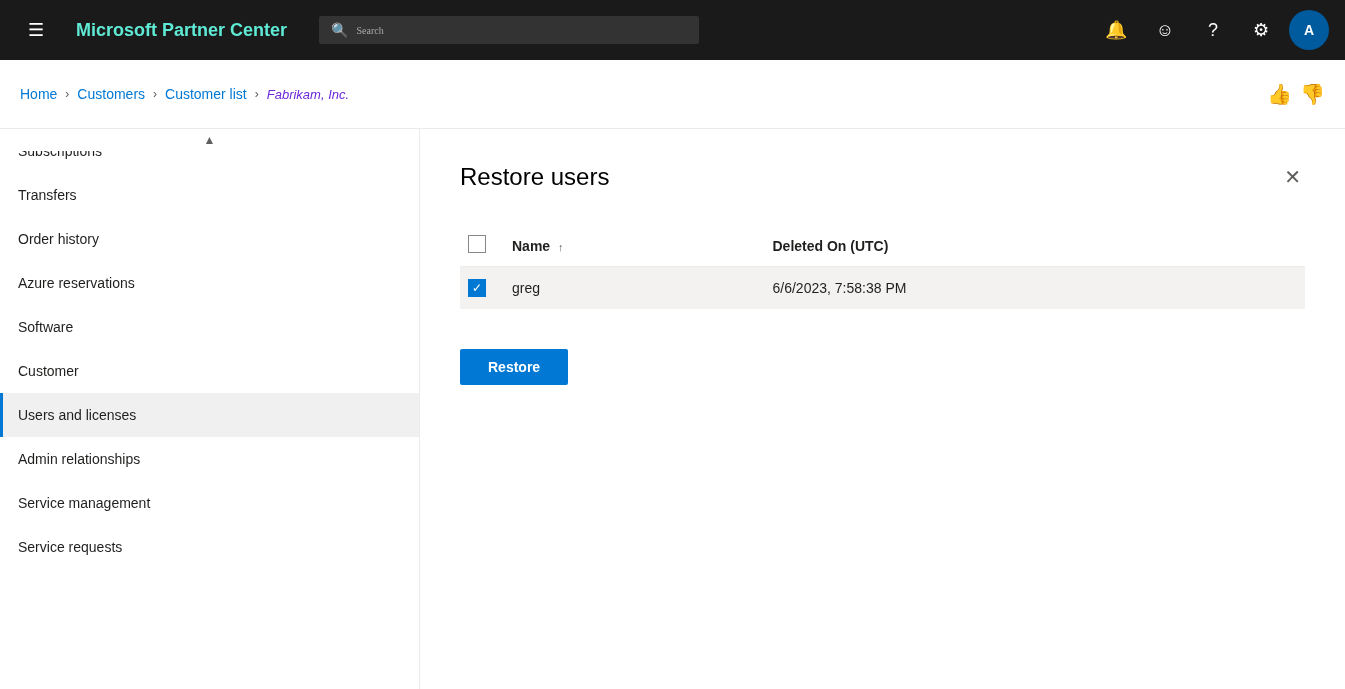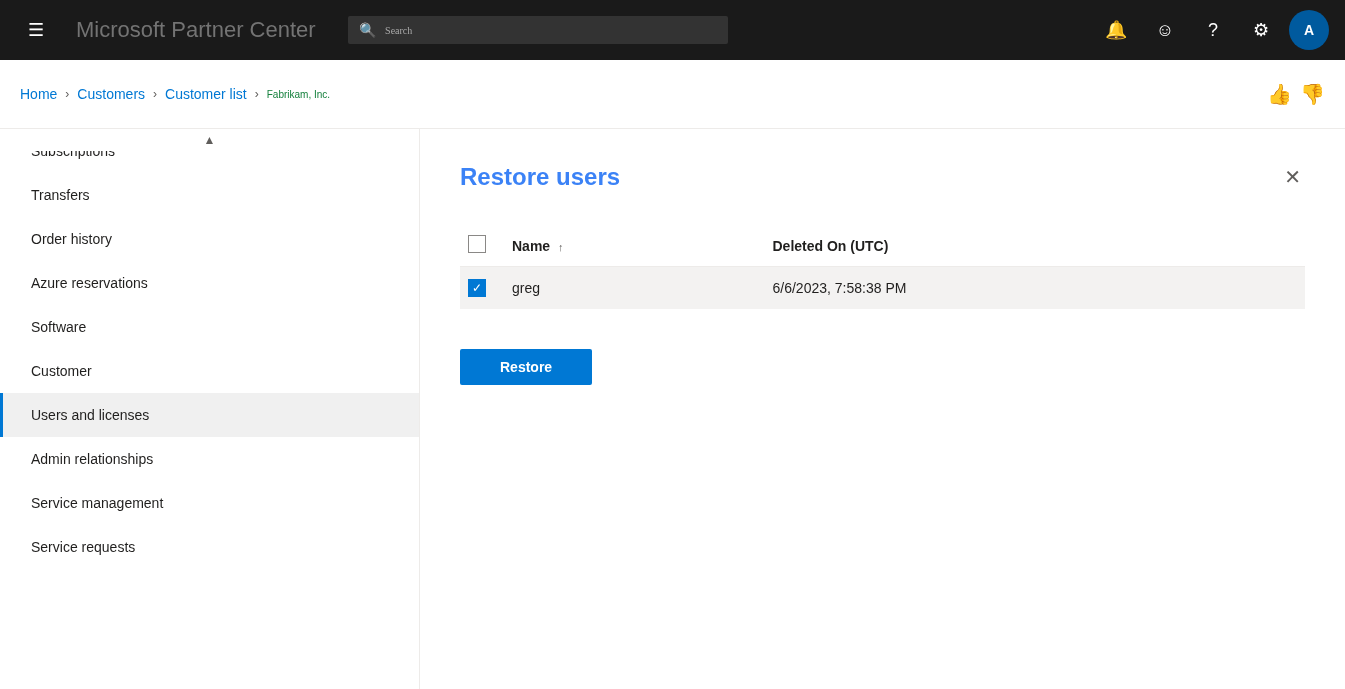--- a/index.html
+++ b/index.html
@@ -9,21 +9,21 @@
     
     .top-nav {
       background: #1a1a1a;
       height: 60px;
       display: flex;
       align-items: center;
       padding: 0 16px;
       gap: 12px;
     }
     .hamburger-icon { color: #fff; font-size: 18px; cursor: pointer; margin-right: 8px; }
-    .app-title { color: #737373; font-size: 22px; font-weight: 400; white-space: nowrap; }
+    .app-title { color: #5eead4; font-size: 18px; font-weight: 700; white-space: nowrap; }
     .search-bar {
       background: #333;
       border: none;
       border-radius: 2px;
       display: flex;
       align-items: center;
       padding: 6px 12px;
       gap: 8px;
       width: 380px;
       margin-left: 20px;
@@ -73,21 +73,21 @@
       border-bottom: 1px solid #edebe9;
       gap: 8px;
     }
     .breadcrumb-item {
       color: #0078d4;
       font-size: 14px;
       cursor: pointer;
       text-decoration: none;
     }
     .breadcrumb-sep { color: #605e5c; font-size: 12px; }
-    .breadcrumb-current { color: #15803d; font-size: 10px; font-weight: 400; }
+    .breadcrumb-current { color: #6d28d9; font-size: 13px; font-weight: 400; font-style: italic; }
     .breadcrumb-thumbs {
       margin-left: auto;
       display: flex;
       gap: 8px;
     }
     .thumb-btn {
       background: transparent;
       border: none;
       cursor: pointer;
       font-size: 20px;
@@ -102,21 +102,21 @@
 
     
     .sidebar {
       width: 420px;
       background: #fff;
       border-right: 1px solid #edebe9;
       overflow-y: auto;
       position: relative;
     }
     .sidebar-nav-item {
-      padding: 14px 28px;
+      padding: 14px 15px;
       font-size: 14px;
       color: #201f1e;
       cursor: pointer;
       border-left: 3px solid transparent;
     }
     .sidebar-nav-item.active {
       background: #f0f0f0;
       border-left: 3px solid #0078d4;
       font-weight: 400;
     }
@@ -142,22 +142,22 @@
     }
 
     .restore-users-header {
       display: flex;
       align-items: center;
       justify-content: space-between;
       margin-bottom: 32px;
     }
     .restore-users-title {
       font-size: 24px;
-      font-weight: 700;
-      color: #3b82f6;
+      font-weight: 400;
+      color: #000000;
     }
     .close-btn {
       background: transparent;
       border: none;
       cursor: pointer;
       font-size: 20px;
       color: #605e5c;
       padding: 4px;
     }
 
@@ -213,21 +213,21 @@
       font-size: 12px;
     }
 
     .sort-icon { margin-left: 4px; font-size: 11px; color: #605e5c; }
 
     
     .restore-btn {
       background: #0078d4;
       color: #fff;
       border: none;
-      padding: 10px 40px;
+      padding: 10px 28px;
       font-size: 14px;
       font-weight: 600;
       border-radius: 2px;
       cursor: pointer;
       margin-top: 40px;
     }
 
     
     .sidebar::-webkit-scrollbar { width: 6px; }
     .sidebar::-webkit-scrollbar-track { background: #f3f2f1; }

